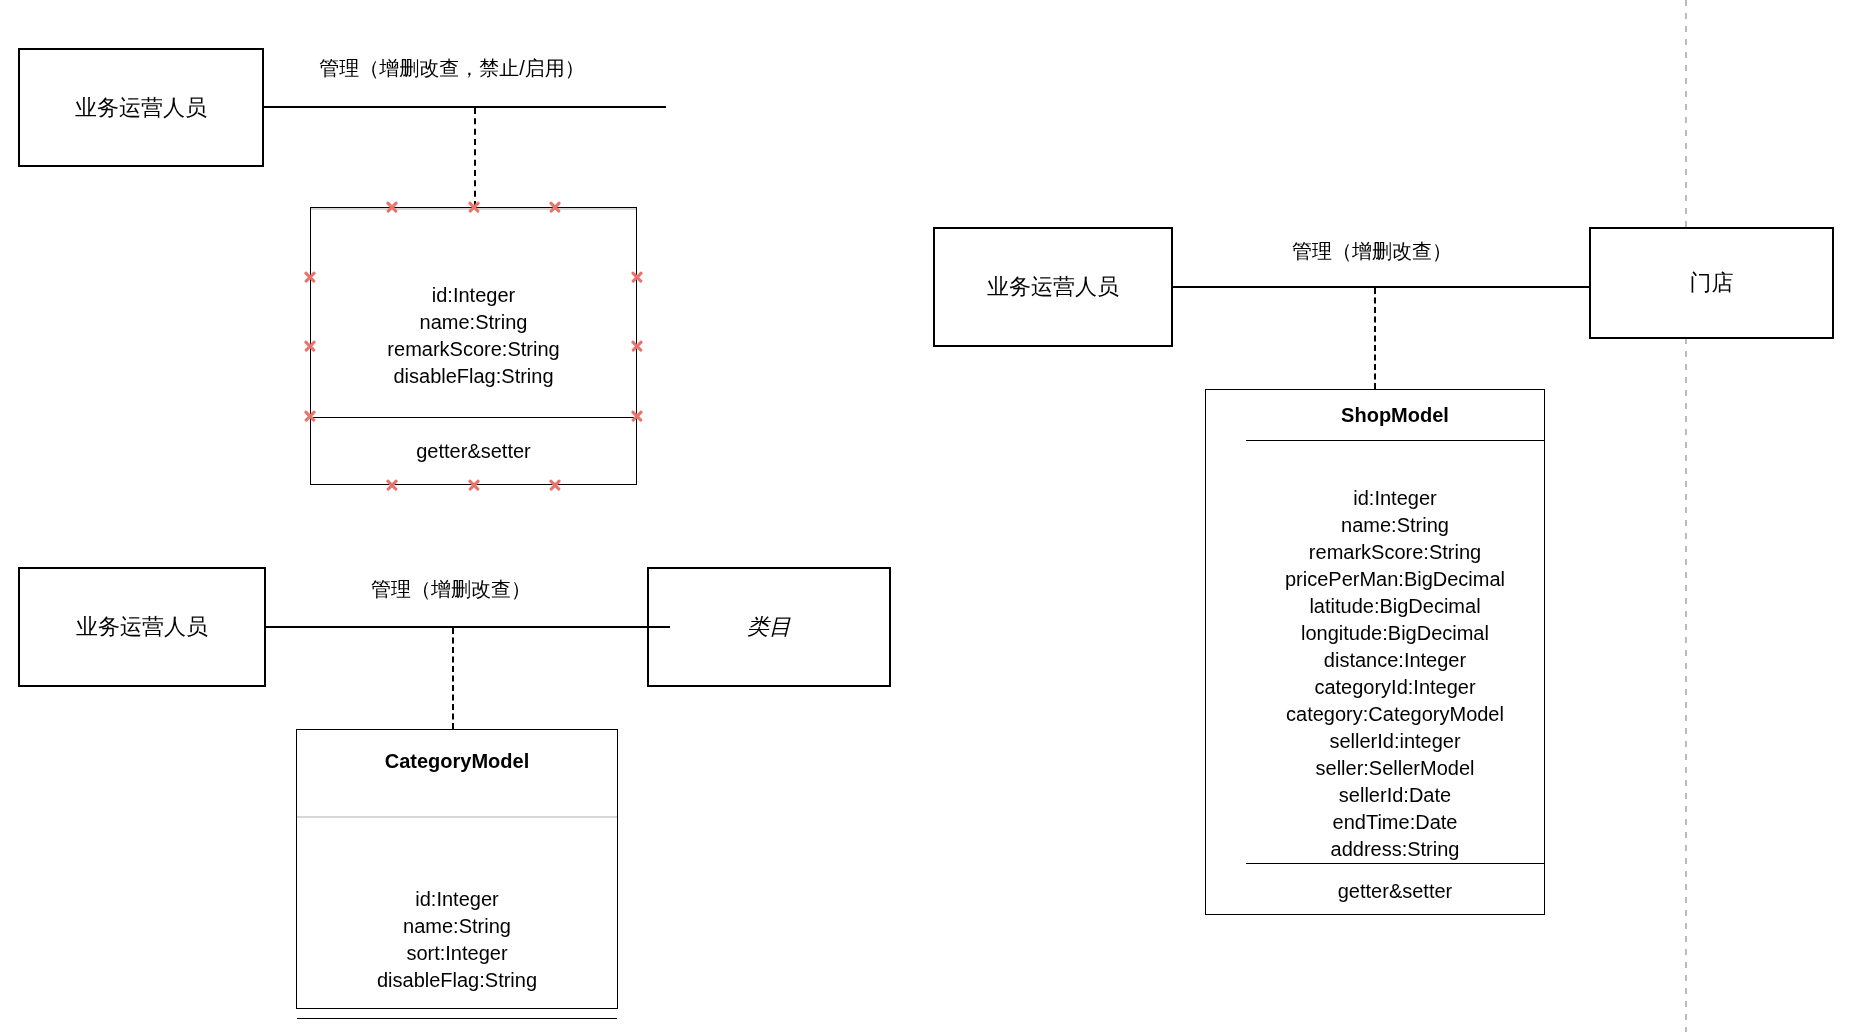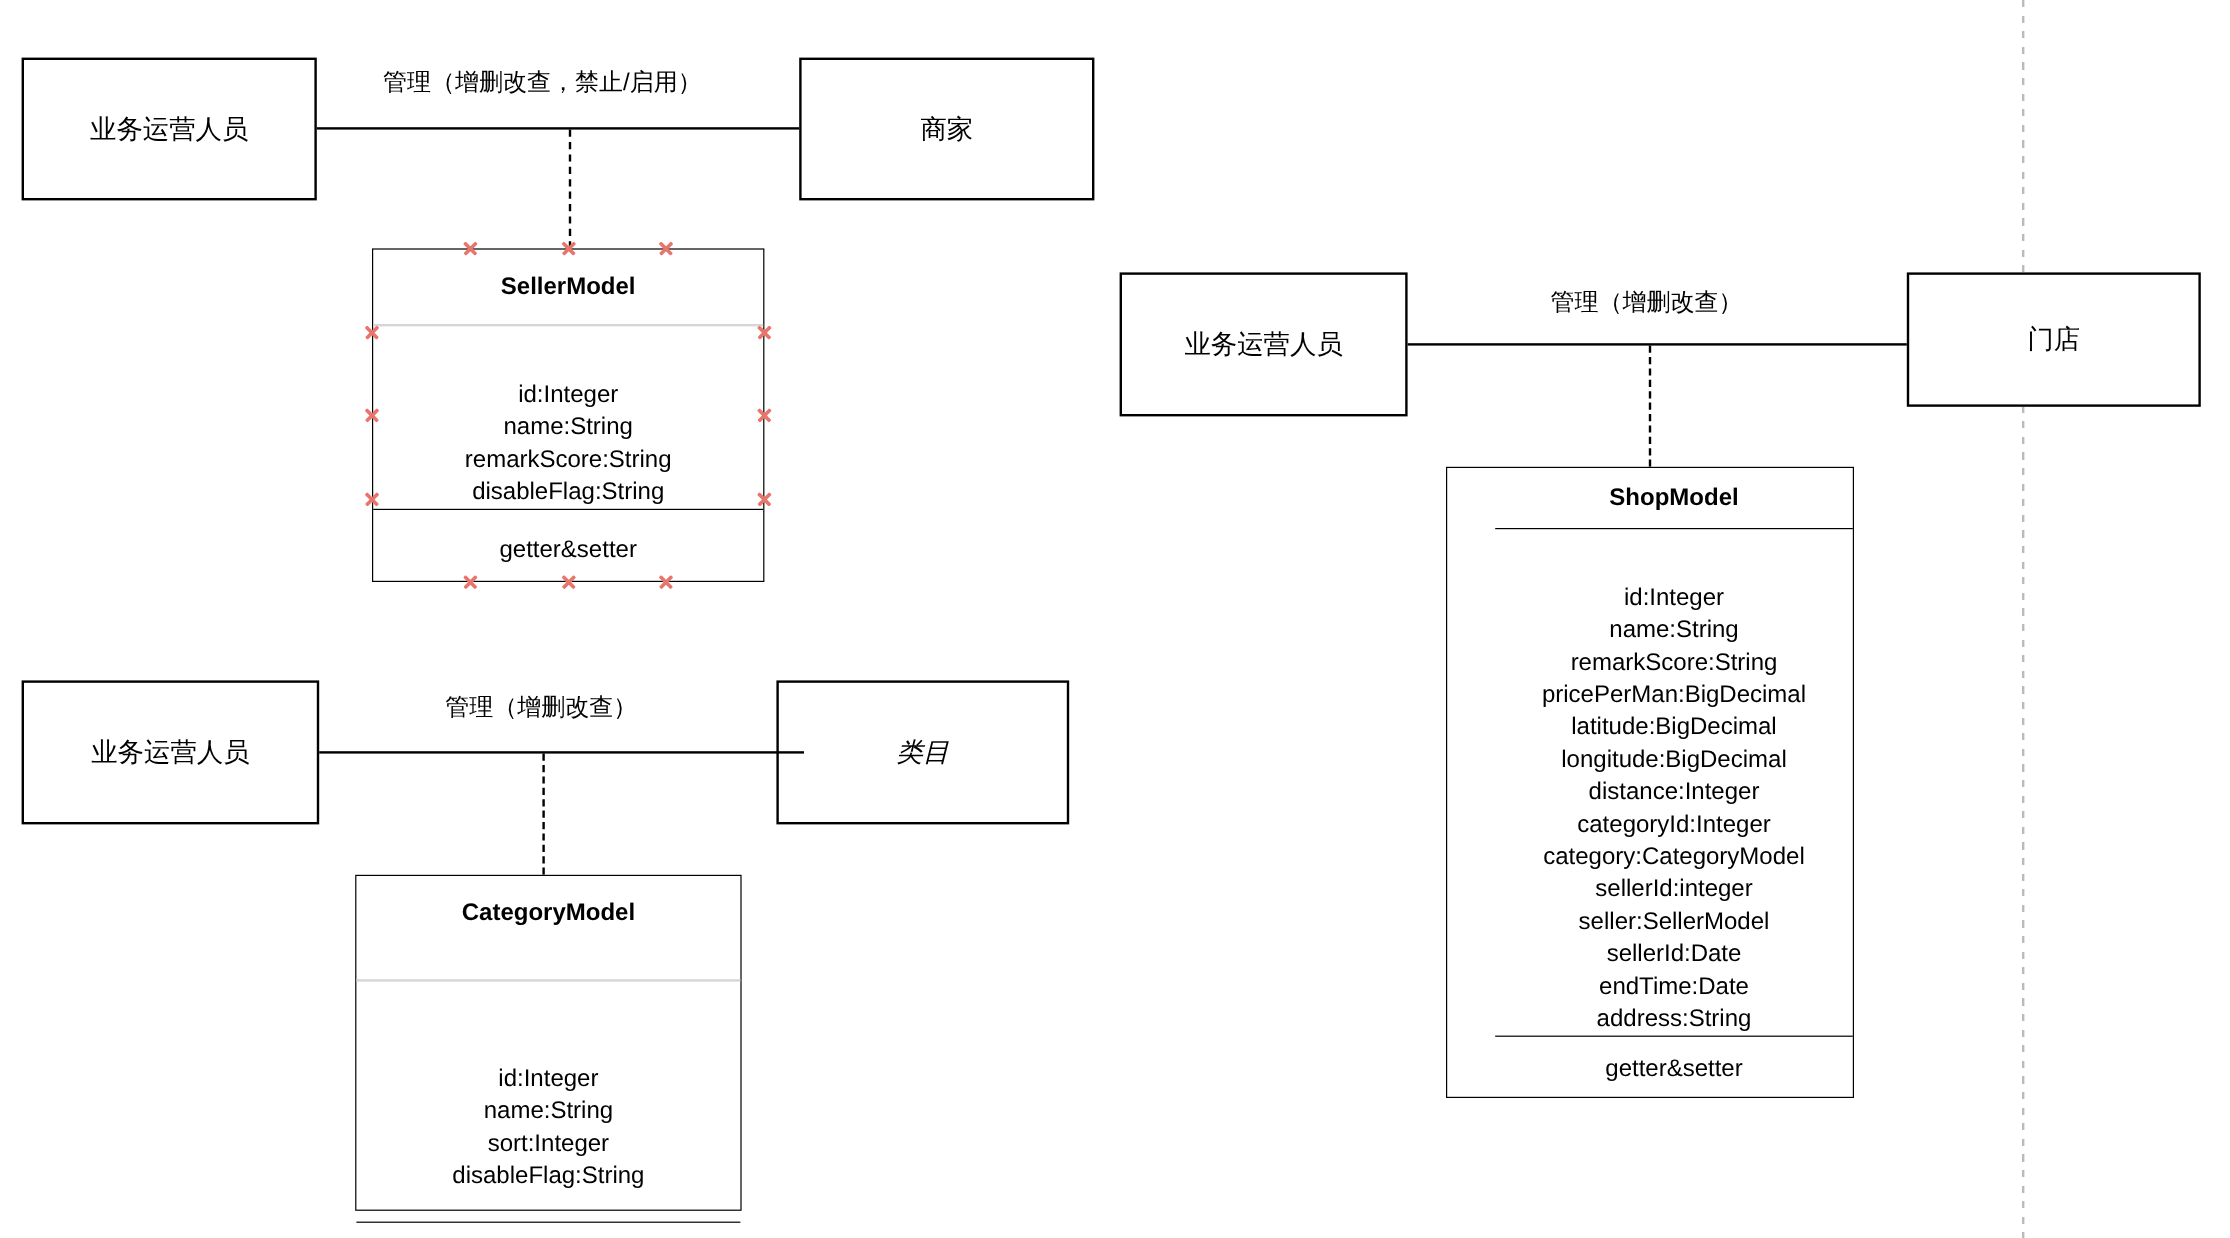--- a/index.html
+++ b/index.html
@@ -60,29 +60,25 @@
 </head>
 <body>
 
 <div class="canvas">
 
   <div class="page-break" style="left:1685px;"></div>
 
   <div class="actor" style="left:18px;top:48px;width:246px;height:119px;">
     <span>业务运营人员</span>
   </div>
-  <div class="actor" style="left:666px;top:48px;width:246px;height:119px;">
-    <span>商家</span>
-  </div>
   <div class="hline" style="left:264px;top:106px;width:402px;"></div>
   <div class="assoc-label" style="left:452px;top:55px;">管理（增删改查，禁止/启用）</div>
   <div class="vdash" style="left:474px;top:108px;height:99px;"></div>
 
   <div class="uml" style="left:310px;top:207px;width:327px;height:278px;">
-    <div class="uml-title" style="height:62px;">SellerModel</div>
     <div class="div-light"></div>
     <div class="uml-attrs">
         <div>id:Integer</div>
         <div>name:String</div>
         <div>remarkScore:String</div>
         <div>disableFlag:String</div>
       </div>
     <div class="div-dark"></div>
     <div class="uml-methods" style="height:66px;">getter&amp;setter</div>
   </div>

